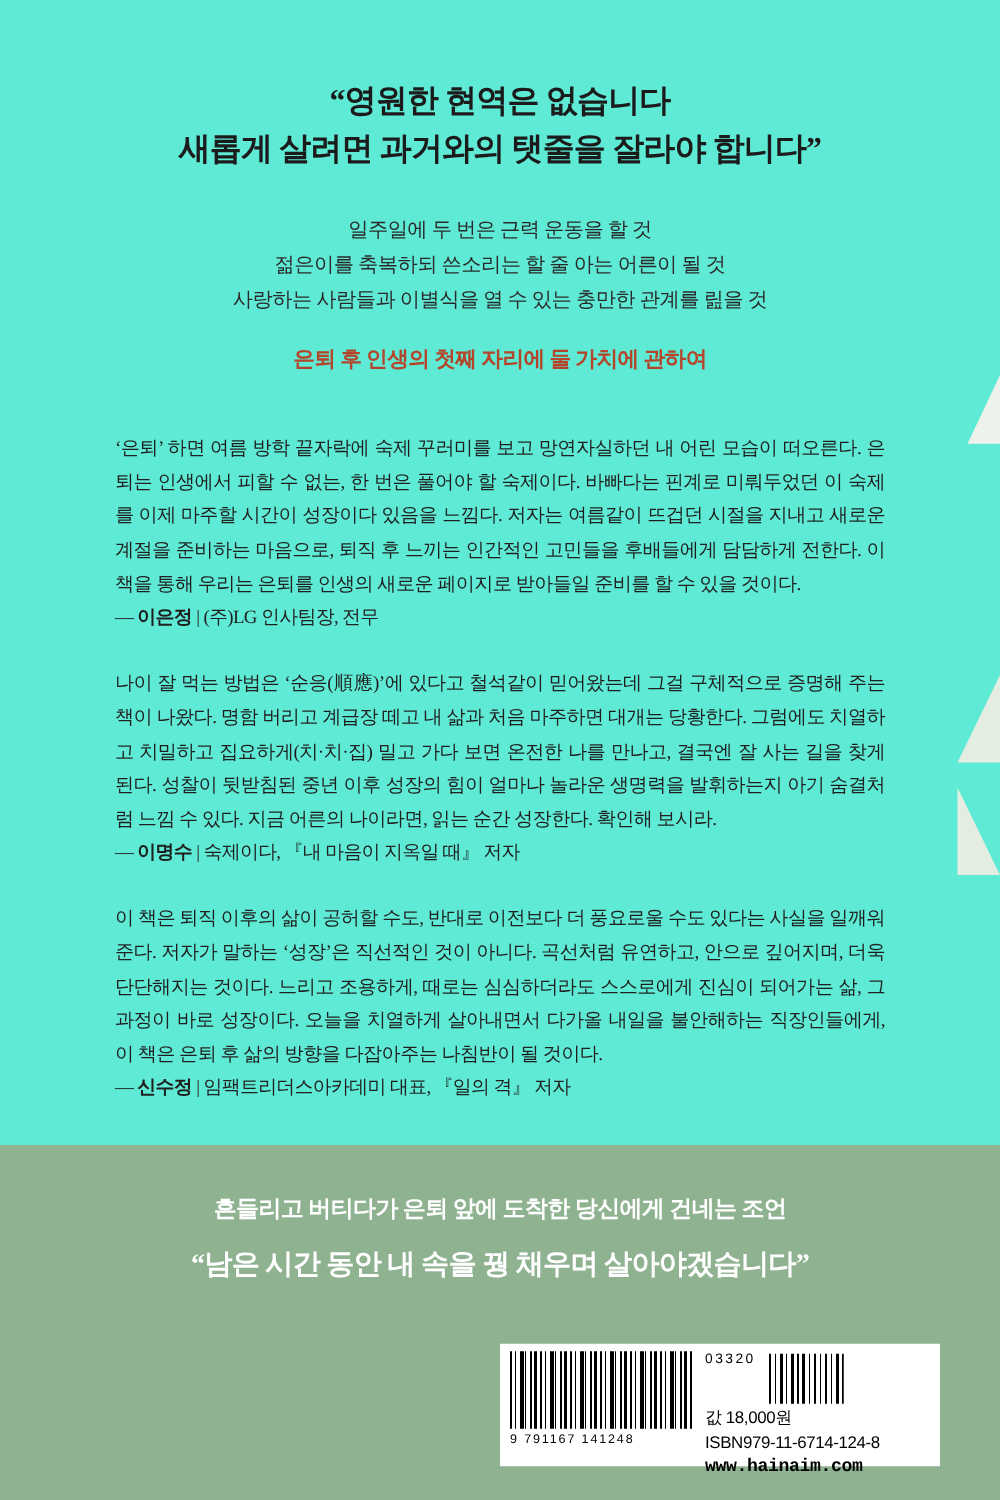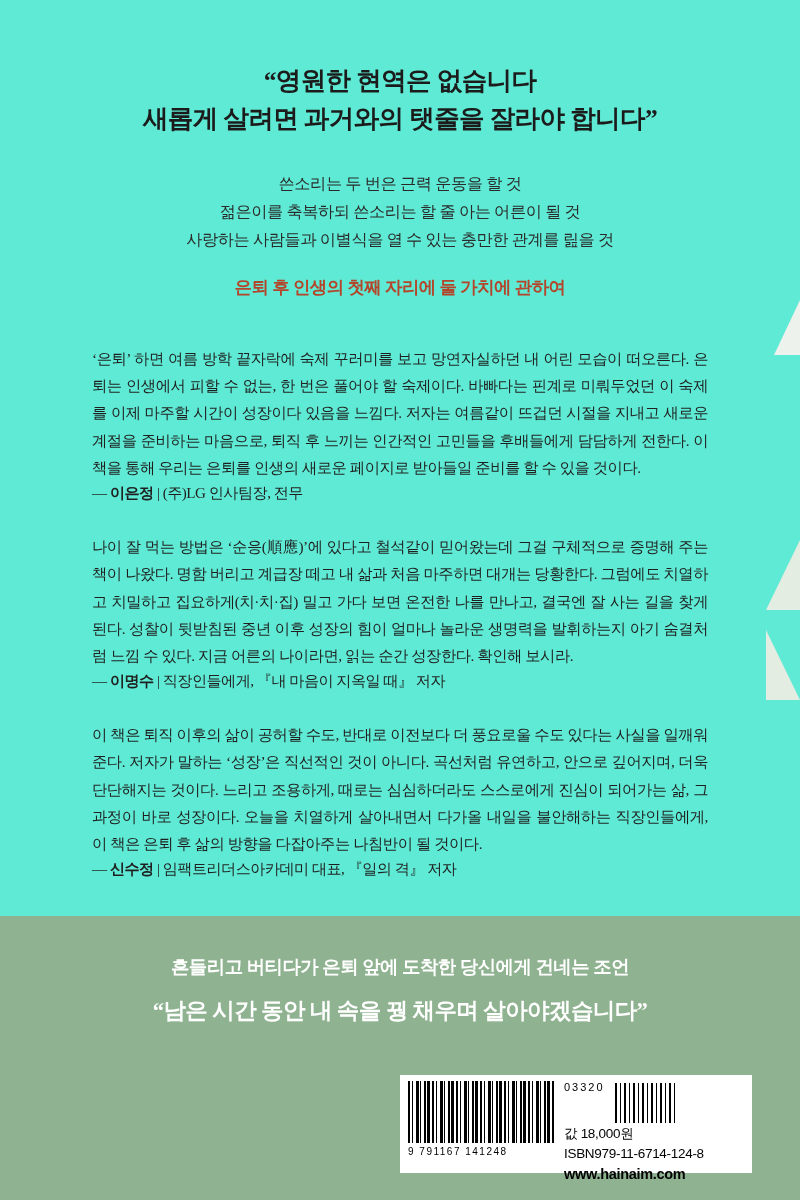--- a/index.html
+++ b/index.html
@@ -202,21 +202,21 @@
     letter-spacing: -0.3px;
   }
   .isbn {
     font-family: "Liberation Sans", sans-serif;
     font-size: 13.5px;
     color: #000;
     margin-top: 3px;
     letter-spacing: -0.3px;
   }
   .site {
-    font-family: Liberation Sans, sans-serif;
+    font-family: Liberation Mono, monospace;
     font-size: 14.5px;
     font-weight: bold;
     color: #000;
     margin-top: 5px;
     letter-spacing: -0.3px;
   }
 </style>
 </head>
 <body>
 
@@ -226,41 +226,41 @@
   <div class="wedge wedge-a"></div>
   <div class="wedge wedge-b"></div>
 
   <div class="top-block">
     <div class="headline">
       <span>“영원한 현역은 없습니다</span>
       <span class="l2">새롭게 살려면 과거와의 탯줄을 잘라야 합니다”</span>
     </div>
 
     <div class="bullets">
-      <div>쓴소리는 두 번은 근력 운동을 할 것</div>
+      <div>일주일에 두 번은 근력 운동을 할 것</div>
       <div>젊은이를 축복하되 쓴소리는 할 줄 아는 어른이 될 것</div>
       <div>사랑하는 사람들과 이별식을 열 수 있는 충만한 관계를 릺을 것</div>
     </div>
 
     <div class="subtitle">은퇴 후 인생의 첫째 자리에 둘 가치에 관하여</div>
   </div>
 
   <div class="blurbs">
 
     <div class="blurb">
       <p>‘은퇴’ 하면 여름 방학 끝자락에 숙제 꾸러미를 보고 망연자실하던 내 어린 모습이 떠오른다. 은퇴는 인생에서 피할 수 없는, 한 번은 풀어야 할 숙제이다. 바빠다는 핀계로 미뤄두었던 이 숙제를 이제 마주할 시간이 성장이다 있음을 느낌다. 저자는 여름같이 뜨겁던 시절을 지내고 새로운 계절을 준비하는 마음으로, 퇴직 후 느끼는 인간적인 고민들을 후배들에게 담담하게 전한다. 이 책을 통해 우리는 은퇴를 인생의 새로운 페이지로 받아들일 준비를 할 수 있을 것이다.</p>
       <div class="attrib">
         <span>— </span><span class="nm">이은정</span><span> | (주)LG 인사팀장, 전무</span>
       </div>
     </div>
 
     <div class="blurb">
       <p>나이 잘 먹는 방법은 ‘순응(順應)’에 있다고 철석같이 믿어왔는데 그걸 구체적으로 증명해 주는 책이 나왔다. 명함 버리고 계급장 떼고 내 삶과 처음 마주하면 대개는 당황한다. 그럼에도 치열하고 치밀하고 집요하게(치·치·집) 밀고 가다 보면 온전한 나를 만나고, 결국엔 잘 사는 길을 찾게 된다. 성찰이 뒷받침된 중년 이후 성장의 힘이 얼마나 놀라운 생명력을 발휘하는지 아기 숨결처럼 느낌 수 있다. 지금 어른의 나이라면, 읽는 순간 성장한다. 확인해 보시라.</p>
       <div class="attrib">
-        <span>— </span><span class="nm">이명수</span><span> | 직장인들에게, 『내 마음이 지옥일 때』 저자</span>
+        <span>— </span><span class="nm">이명수</span><span> | 숙제이다, 『내 마음이 지옥일 때』 저자</span>
       </div>
     </div>
 
     <div class="blurb">
       <p>이 책은 퇴직 이후의 삶이 공허할 수도, 반대로 이전보다 더 풍요로울 수도 있다는 사실을 일깨워준다. 저자가 말하는 ‘성장’은 직선적인 것이 아니다. 곡선처럼 유연하고, 안으로 깊어지며, 더욱 단단해지는 것이다. 느리고 조용하게, 때로는 심심하더라도 스스로에게 진심이 되어가는 삶, 그 과정이 바로 성장이다. 오늘을 치열하게 살아내면서 다가올 내일을 불안해하는 직장인들에게, 이 책은 은퇴 후 삶의 방향을 다잡아주는 나침반이 될 것이다.</p>
       <div class="attrib">
         <span>— </span><span class="nm">신수정</span><span> | 임팩트리더스아카데미 대표, 『일의 격』 저자</span>
       </div>
     </div>
 

